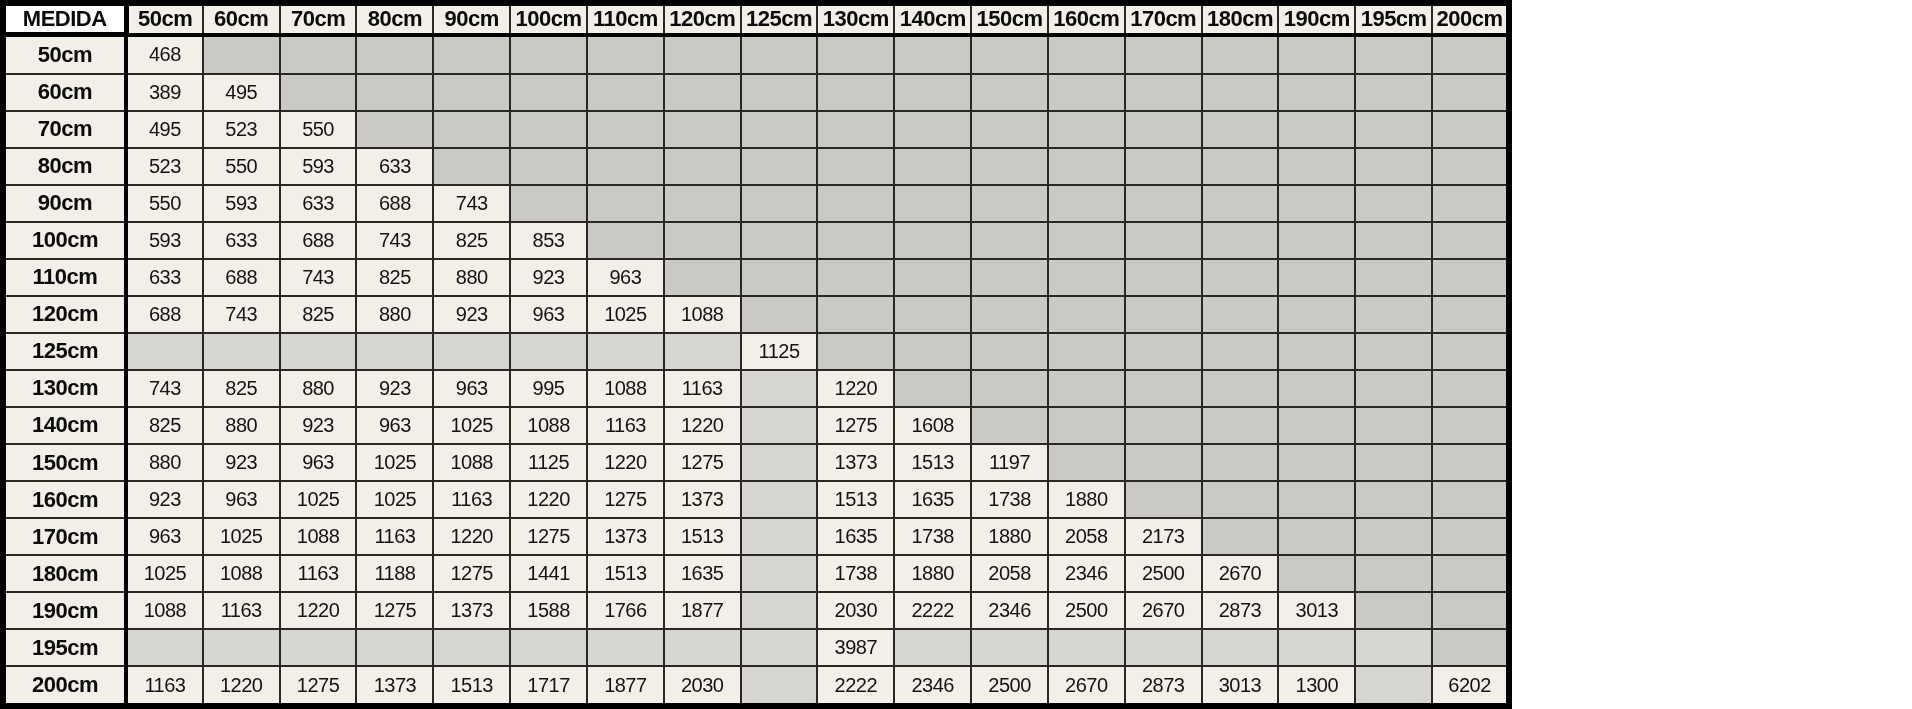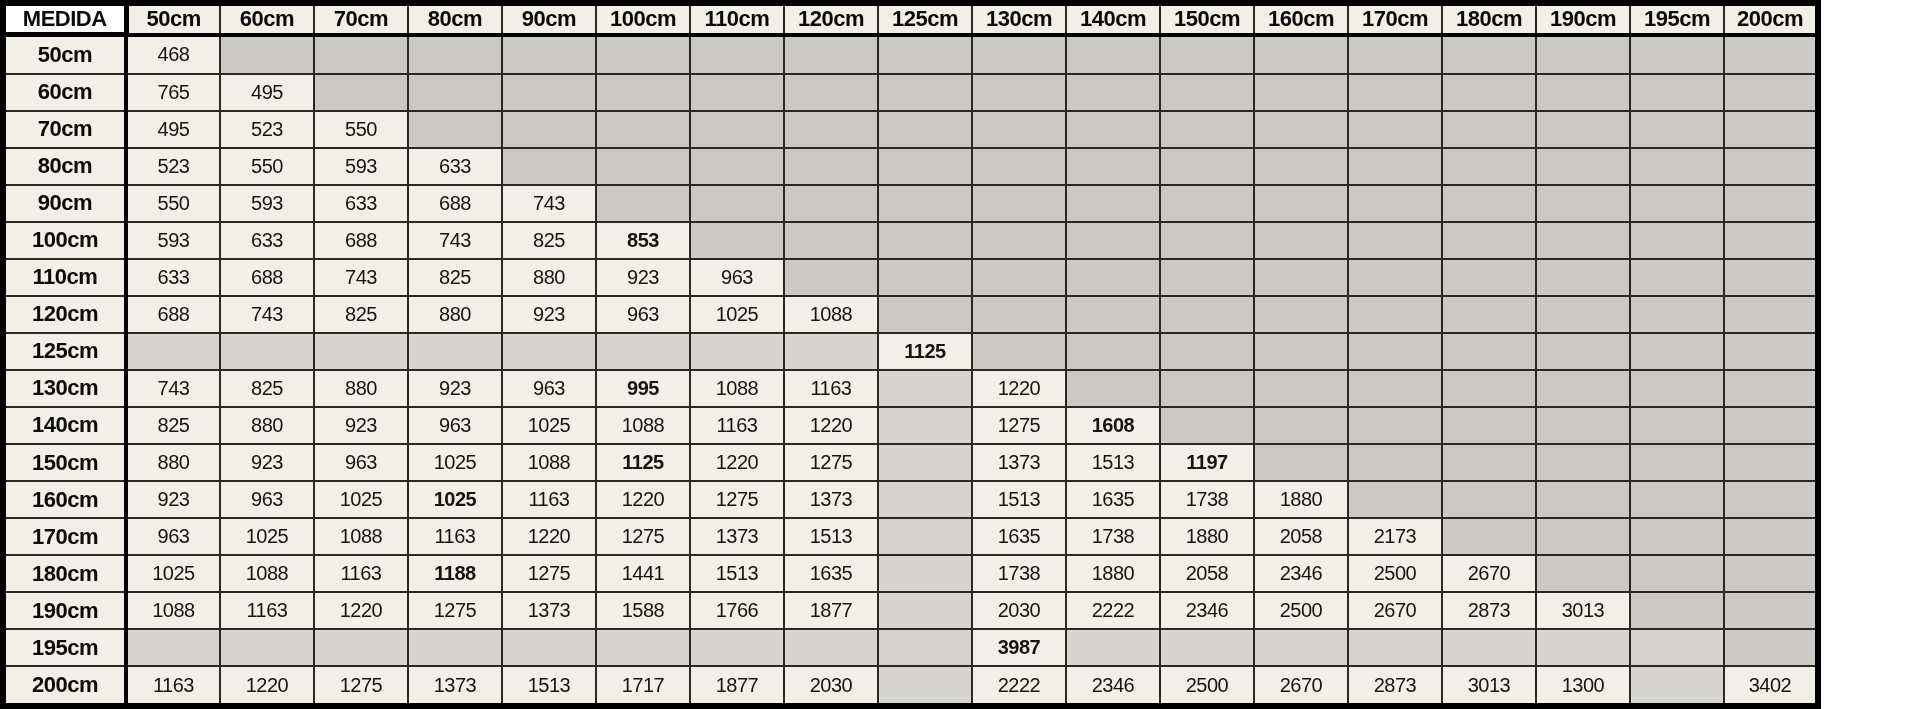--- a/index.html
+++ b/index.html
@@ -8,21 +8,21 @@
     background: #ffffff;
   }
   body {
     width: 1912px;
     height: 709px;
     font-family: "Liberation Sans", sans-serif;
   }
   table.price-matrix {
     border-collapse: collapse;
     table-layout: fixed;
-    width: 1821px;
+    width: 1512px;
     height: 709px;
     border: 6px solid #000000;
   }
   .price-matrix th, .price-matrix td {
     border: 2px solid #2a2824;
     text-align: center;
     vertical-align: middle;
     padding: 0;
     white-space: nowrap;
     overflow: hidden;
@@ -51,21 +51,21 @@
     border-right: 4px solid #000000;
   }
   
   .price-matrix td.data {
     background: #f2efe9;
     color: #141414;
     font-weight: normal;
     font-size: 20px;
   }
   .price-matrix td.data.bold {
-    font-weight: bold;
+    font-weight: normal;
     text-align: center;
   }
   
   .price-matrix td.na {
     background: #cac9c6;
   }
   
   .price-matrix td.empty {
     background: #d6d5d2;
   }
@@ -135,21 +135,21 @@
         <td class="na"></td>
         <td class="na"></td>
         <td class="na"></td>
         <td class="na"></td>
         <td class="na"></td>
         <td class="na"></td>
         <td class="na"></td>
       </tr>
       <tr>
         <th>60cm</th>
-        <td class="data">765</td>
+        <td class="data">389</td>
         <td class="data">495</td>
         <td class="na"></td>
         <td class="na"></td>
         <td class="na"></td>
         <td class="na"></td>
         <td class="na"></td>
         <td class="na"></td>
         <td class="na"></td>
         <td class="na"></td>
         <td class="na"></td>
@@ -488,16 +488,16 @@
         <td class="data">2030</td>
         <td class="empty"></td>
         <td class="data">2222</td>
         <td class="data">2346</td>
         <td class="data">2500</td>
         <td class="data">2670</td>
         <td class="data">2873</td>
         <td class="data">3013</td>
         <td class="data">1300</td>
         <td class="empty"></td>
-        <td class="data">3402</td>
+        <td class="data">6202</td>
       </tr>
     </tbody>
 </table>
 
 </body></html>

